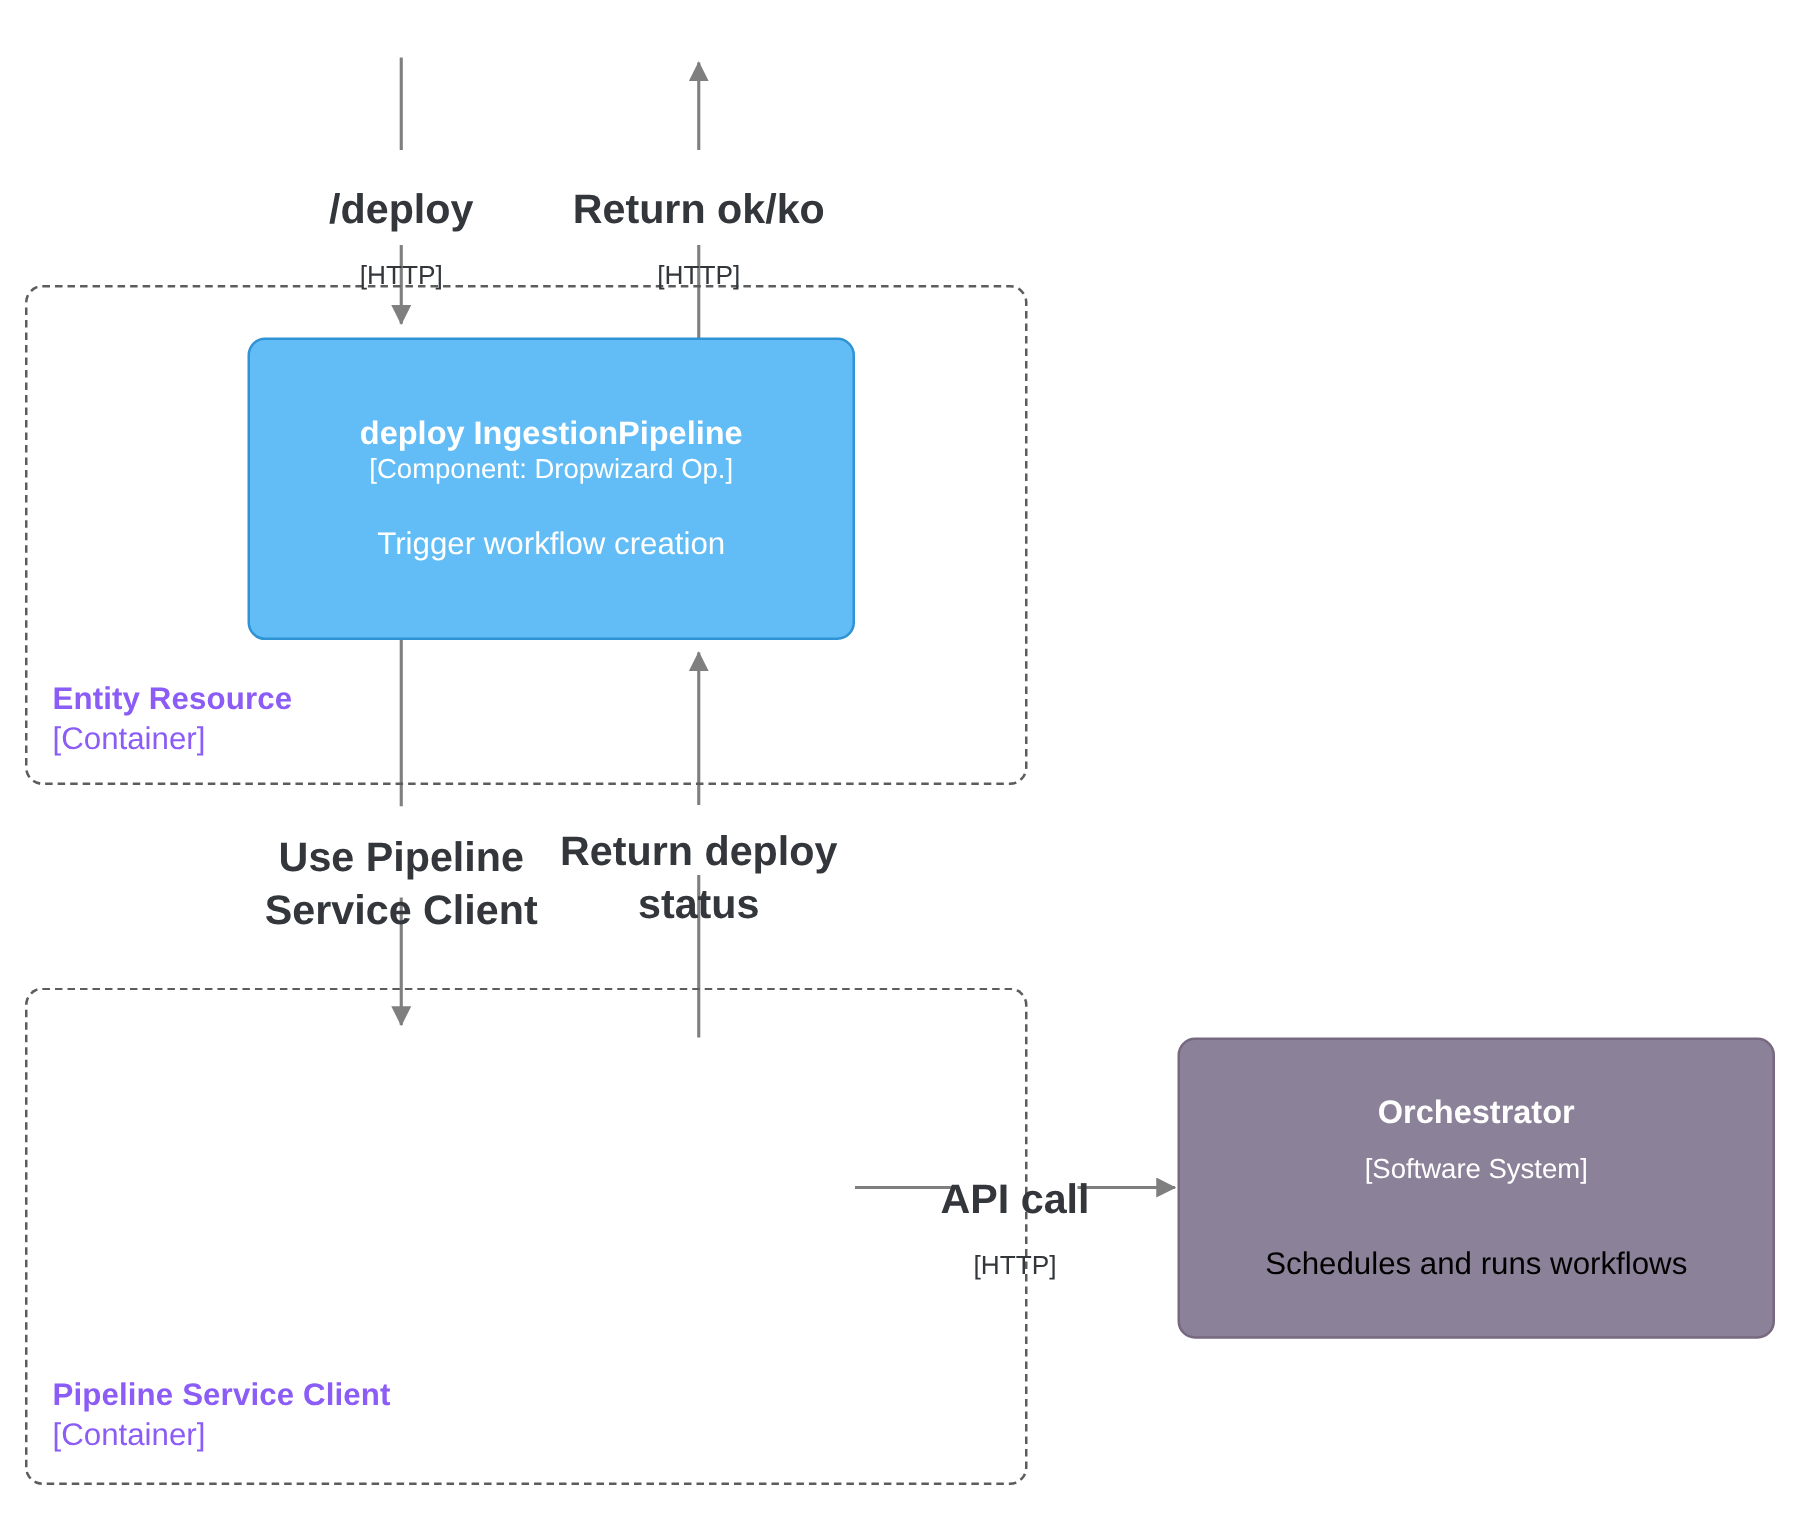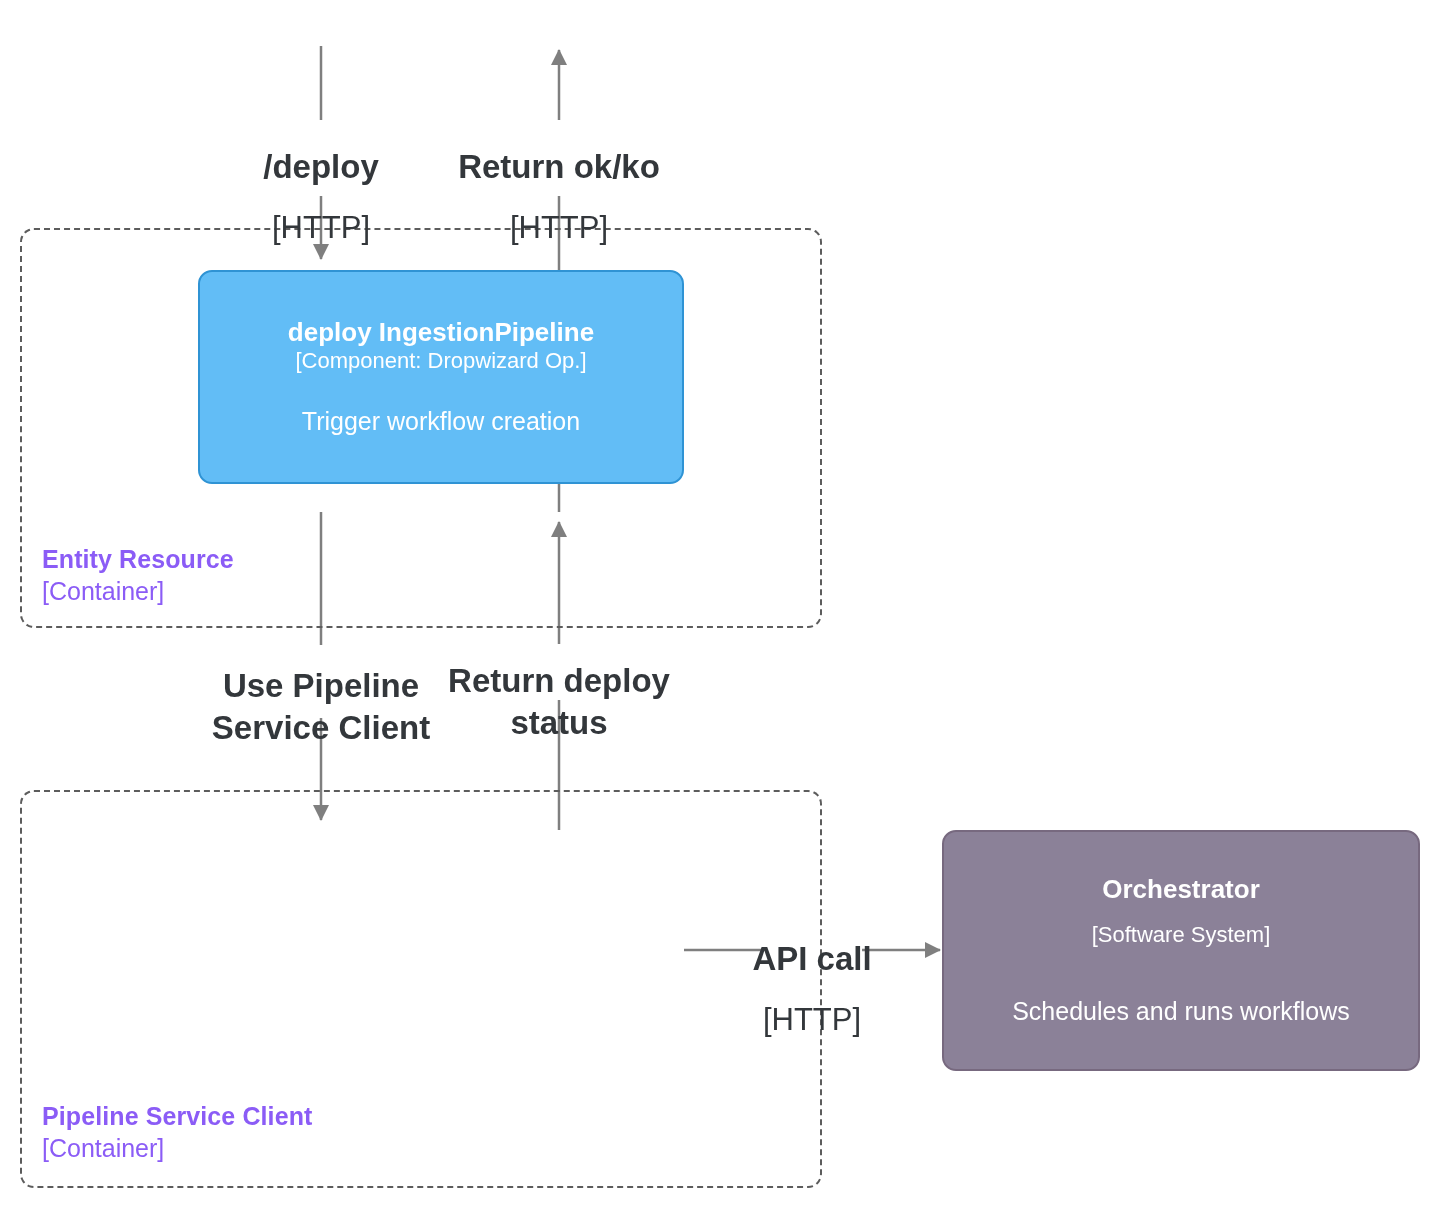--- a/index.html
+++ b/index.html
@@ -77,39 +77,39 @@
     font-size: 22px;
     line-height: 1.22;
   }
   .node .n-desc {
     font-weight: normal;
     font-size: 25px;
     line-height: 1.28;
     margin-top: 30px;
   }
   .node.system .n-desc {
-    color: #ffffff;
+    color: #000000;
   }
   .edge-label {
     position: absolute;
     text-align: center;
     color: #33373b;
     line-height: 1.26;
     white-space: pre-line;
     pointer-events: none;
   }
   .edge-label .e-text {
     display: block;
     font-weight: bold;
     font-size: 33px;
   }
   .edge-label .e-tech {
     display: block;
     font-weight: normal;
-    font-size: 31px;
+    font-size: 21px;
   }
 </style>
 </head>
 <body>
 
 <div id="canvas">
 
   <svg class="edges" viewBox="0 0 1442 1212" xmlns="http://www.w3.org/2000/svg">
     <defs>
       <marker id="arrowDown" markerWidth="16" markerHeight="14" refX="8" refY="13" orient="auto-start-reverse" markerUnits="userSpaceOnUse">
@@ -151,21 +151,21 @@
     <span class="b-name">Entity Resource</span>
     <span class="b-type">[Container]</span>
   </div>
 
   <div class="boundary" style="left:20px; top:790px; width:802px; height:398px;"></div>
   <div class="boundary-label" style="left:42px; top:1100px;">
     <span class="b-name">Pipeline Service Client</span>
     <span class="b-type">[Container]</span>
   </div>
 
-  <div class="node component" style="left:198px; top:270px; width:486px; height:214px;">
+  <div class="node component" style="left:198px; top:270px; width:486px; height:242px;">
     <div class="n-name">deploy IngestionPipeline</div>
     <div class="n-type">[Component: Dropwizard Op.]</div>
     <div class="n-desc">Trigger workflow creation</div>
   </div>
 
 
   <div class="node system" style="left:942px; top:830px; width:478px; height:241px;">
     <div class="n-name">Orchestrator</div>
     <div class="n-type">[Software System]</div>
     <div class="n-desc">Schedules and runs workflows</div>

